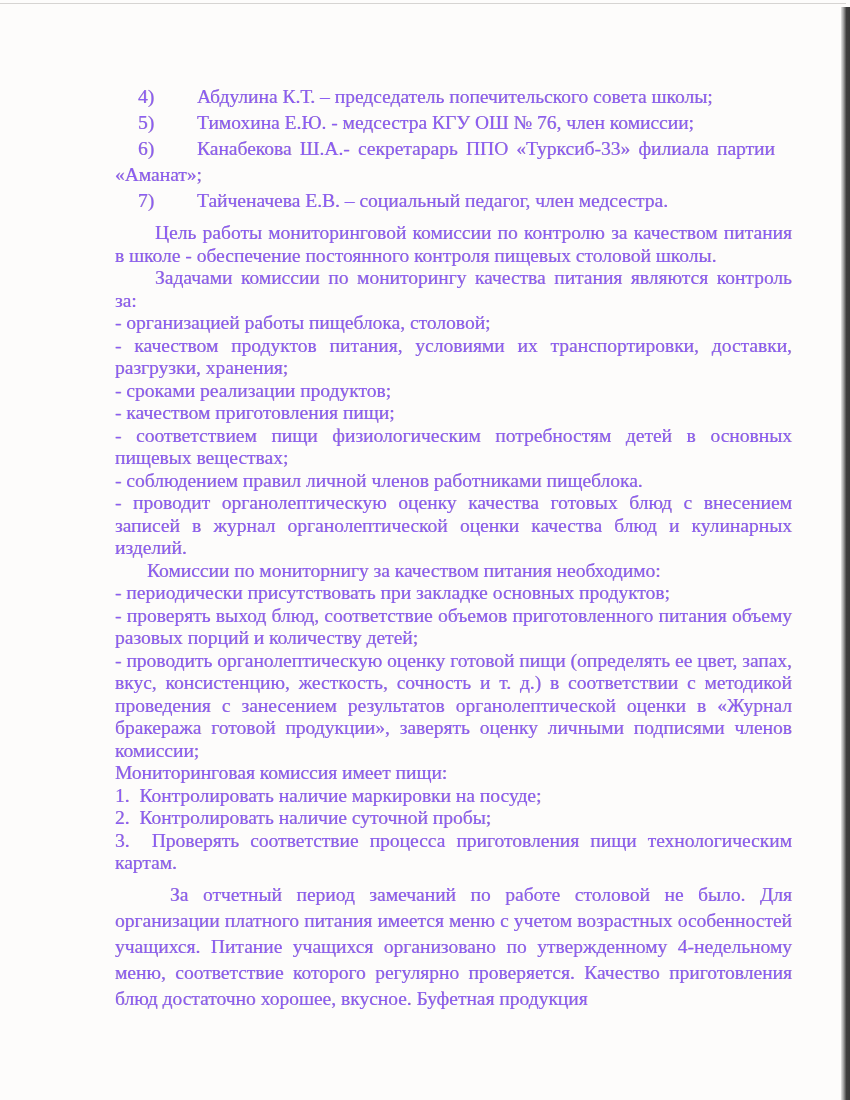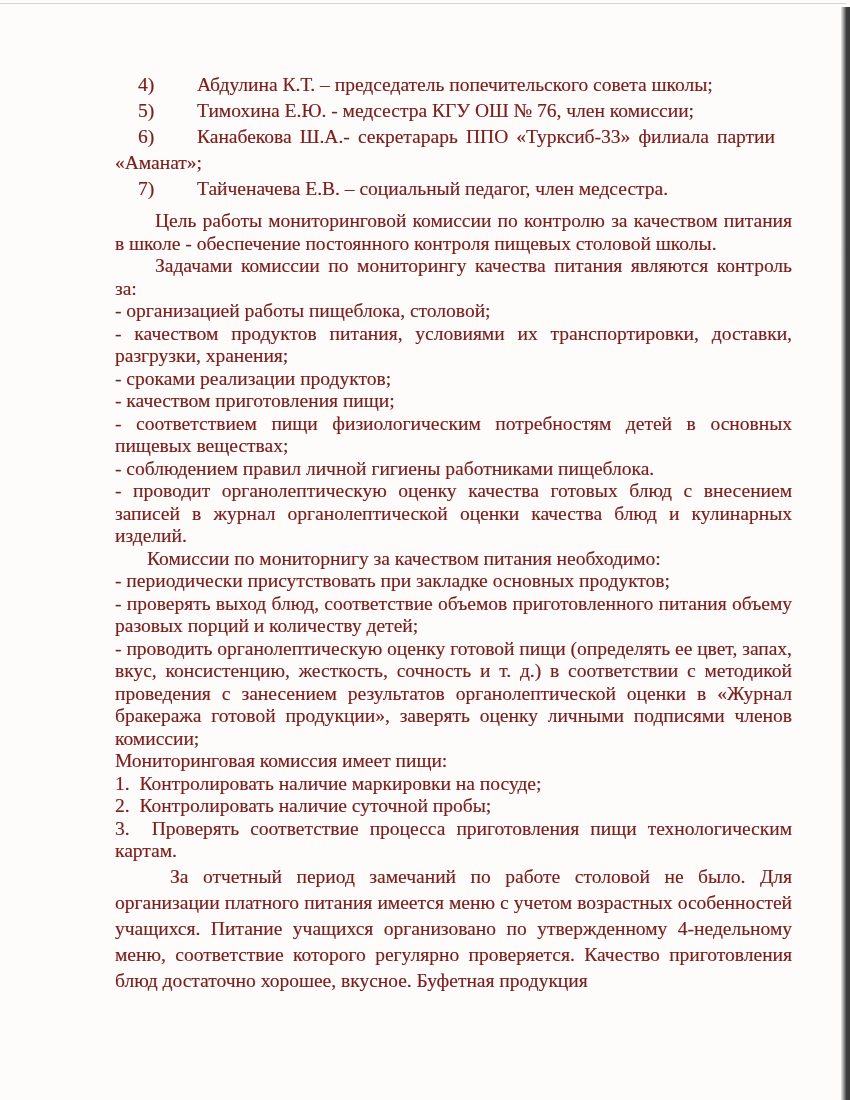--- a/index.html
+++ b/index.html
@@ -26,23 +26,23 @@
     position: absolute;
     top: 7px;
     right: 0;
     width: 9px;
     height: 1093px;
     background: linear-gradient(90deg, #e6e6e6 0%, #9a9a9a 30%, #3e3e3e 60%, #383838 100%);
   }
   .content {
     position: absolute;
     left: 115px;
-    top: 72px;
+    top: 84px;
     width: 677px;
-    color: #7f1d1d;
+    color: #8b5cf6;
     font-size: 19.5px;
     line-height: 22.5px;
     text-shadow: 0.4px 0.4px 0.6px rgba(125, 95, 85, 0.35), -0.2px 0 0.4px rgba(70, 60, 60, 0.22);
   }
   .member-list {
     margin-bottom: 8px;
     width: 660px;
   }
   .member-list p {
     margin: 0;
@@ -58,21 +58,21 @@
   .para {
     margin: 0;
     text-align: justify;
     text-align-last: left;
   }
   .ind40 { text-indent: 40px; }
   .ind32 { text-indent: 32px; }
   .ind55 { text-indent: 55px; }
   .summary {
     line-height: 26px;
-    margin-top: 1px;
+    margin-top: 7px;
   }
 </style>
 </head>
 <body>
 
 <div class="scan-top-line"></div>
 <div class="scan-right-bar"></div>
 
 <div class="content">
 
@@ -84,21 +84,21 @@
   </div>
 
   <p class="para ind40">Цель работы мониторинговой комиссии по контролю за качеством питания в школе - обеспечение постоянного контроля пищевых столовой школы.</p>
   <p class="para ind40">Задачами комиссии по мониторингу качества питания являются контроль за:</p>
 
   <p class="para">- организацией работы пищеблока, столовой;</p>
   <p class="para">- качеством продуктов питания, условиями их транспортировки, доставки, разгрузки, хранения;</p>
   <p class="para">- сроками реализации продуктов;</p>
   <p class="para">- качеством приготовления пищи;</p>
   <p class="para">- соответствием пищи физиологическим потребностям детей в основных пищевых веществах;</p>
-  <p class="para">- соблюдением правил личной гигиены работниками пищеблока.</p>
+  <p class="para">- соблюдением правил личной членов работниками пищеблока.</p>
 
   <p class="para">- проводит органолептическую оценку качества готовых блюд с внесением записей в журнал органолептической оценки качества блюд и кулинарных изделий.</p>
 
   <p class="para ind32">Комиссии по мониторнигу за качеством питания необходимо:</p>
   <p class="para">- периодически присутствовать при закладке основных продуктов;</p>
   <p class="para">- проверять выход блюд, соответствие объемов приготовленного питания объему разовых порций и количеству детей;</p>
   <p class="para">- проводить органолептическую оценку готовой пищи (определять ее цвет, запах, вкус, консистенцию, жесткость, сочность и т. д.) в соответствии с методикой проведения с занесением результатов органолептической оценки в «Журнал бракеража готовой продукции», заверять оценку личными подписями членов комиссии;</p>
 
   <p class="para">Мониторинговая комиссия имеет пищи:</p>
   <p class="para">1.&nbsp; Контролировать наличие маркировки на посуде;</p>

